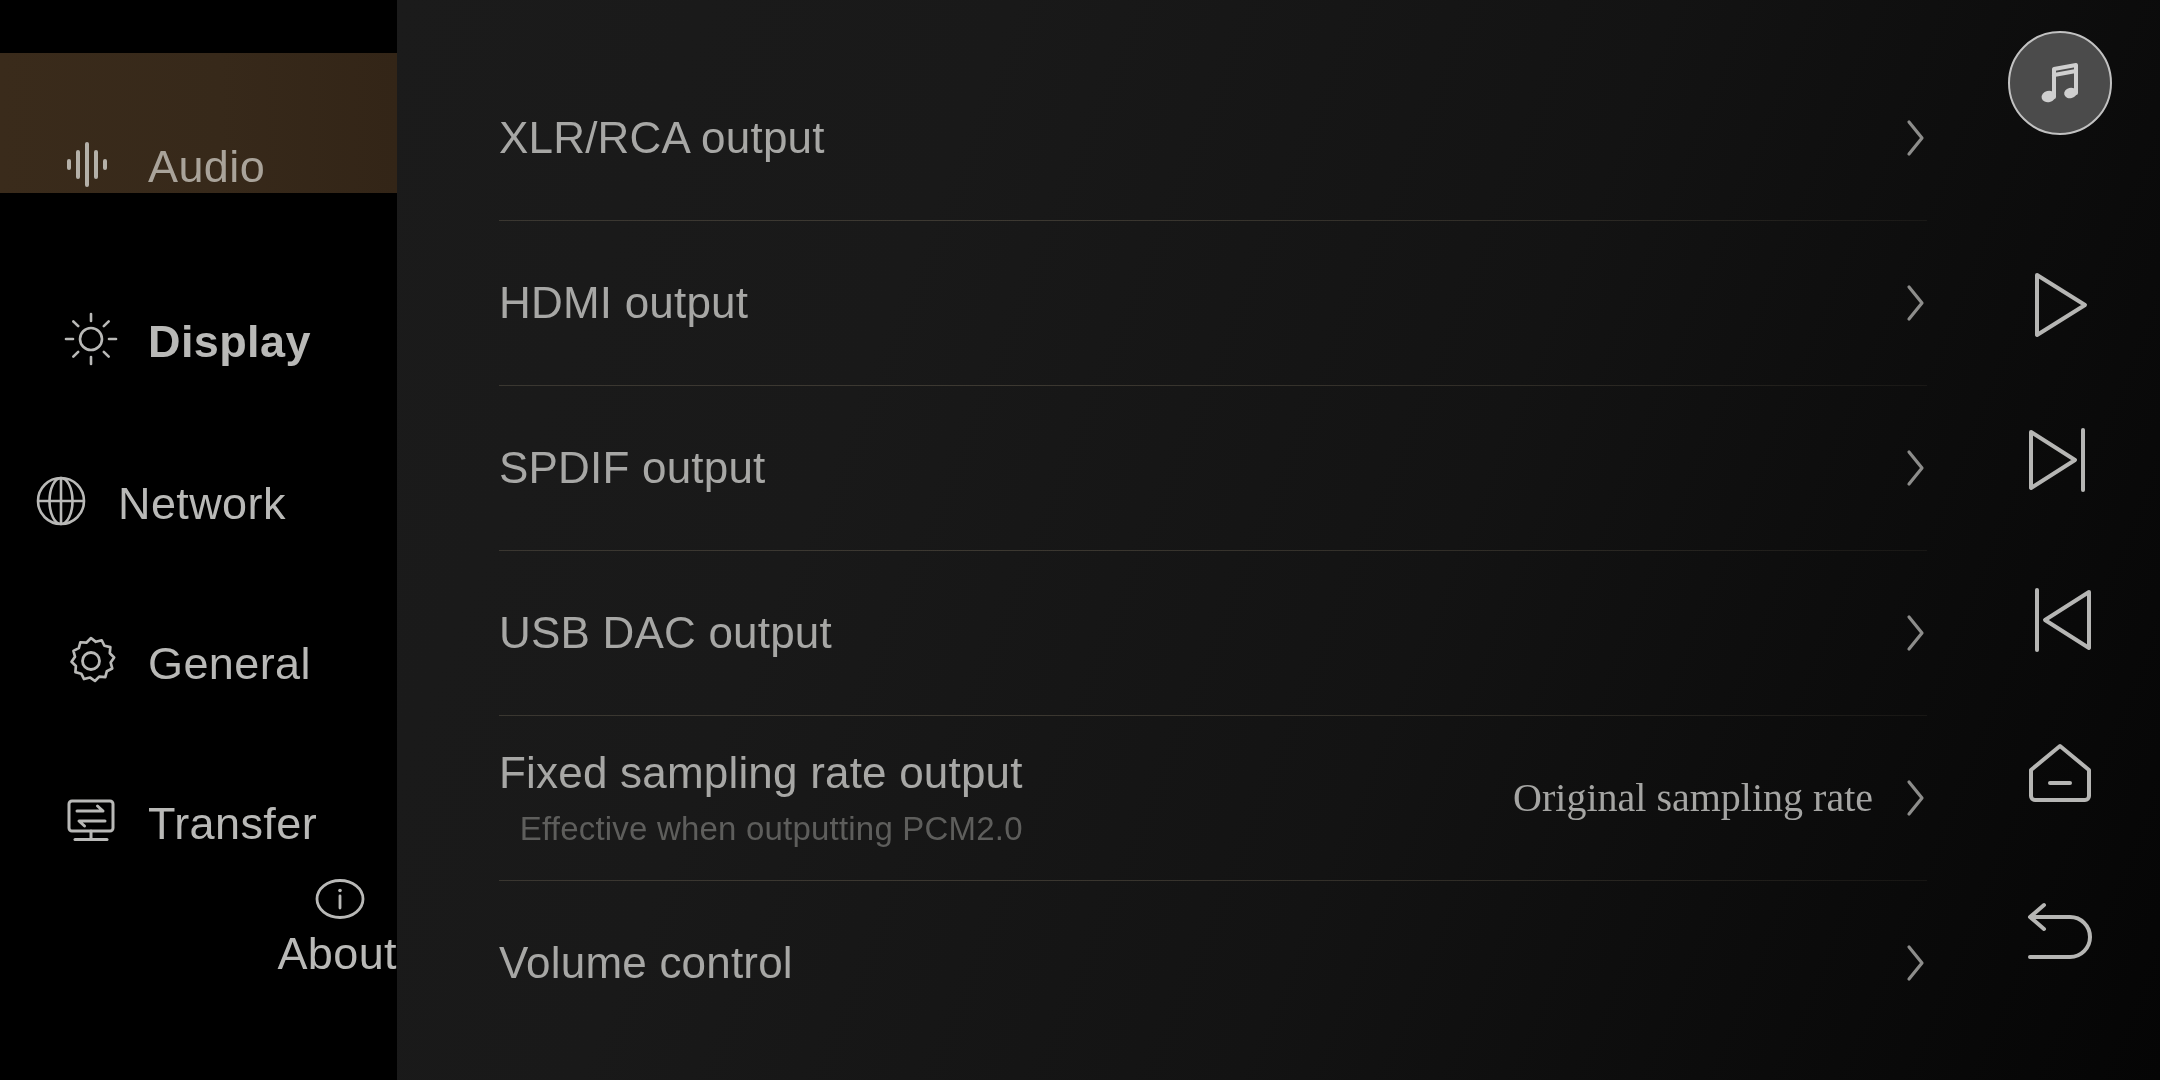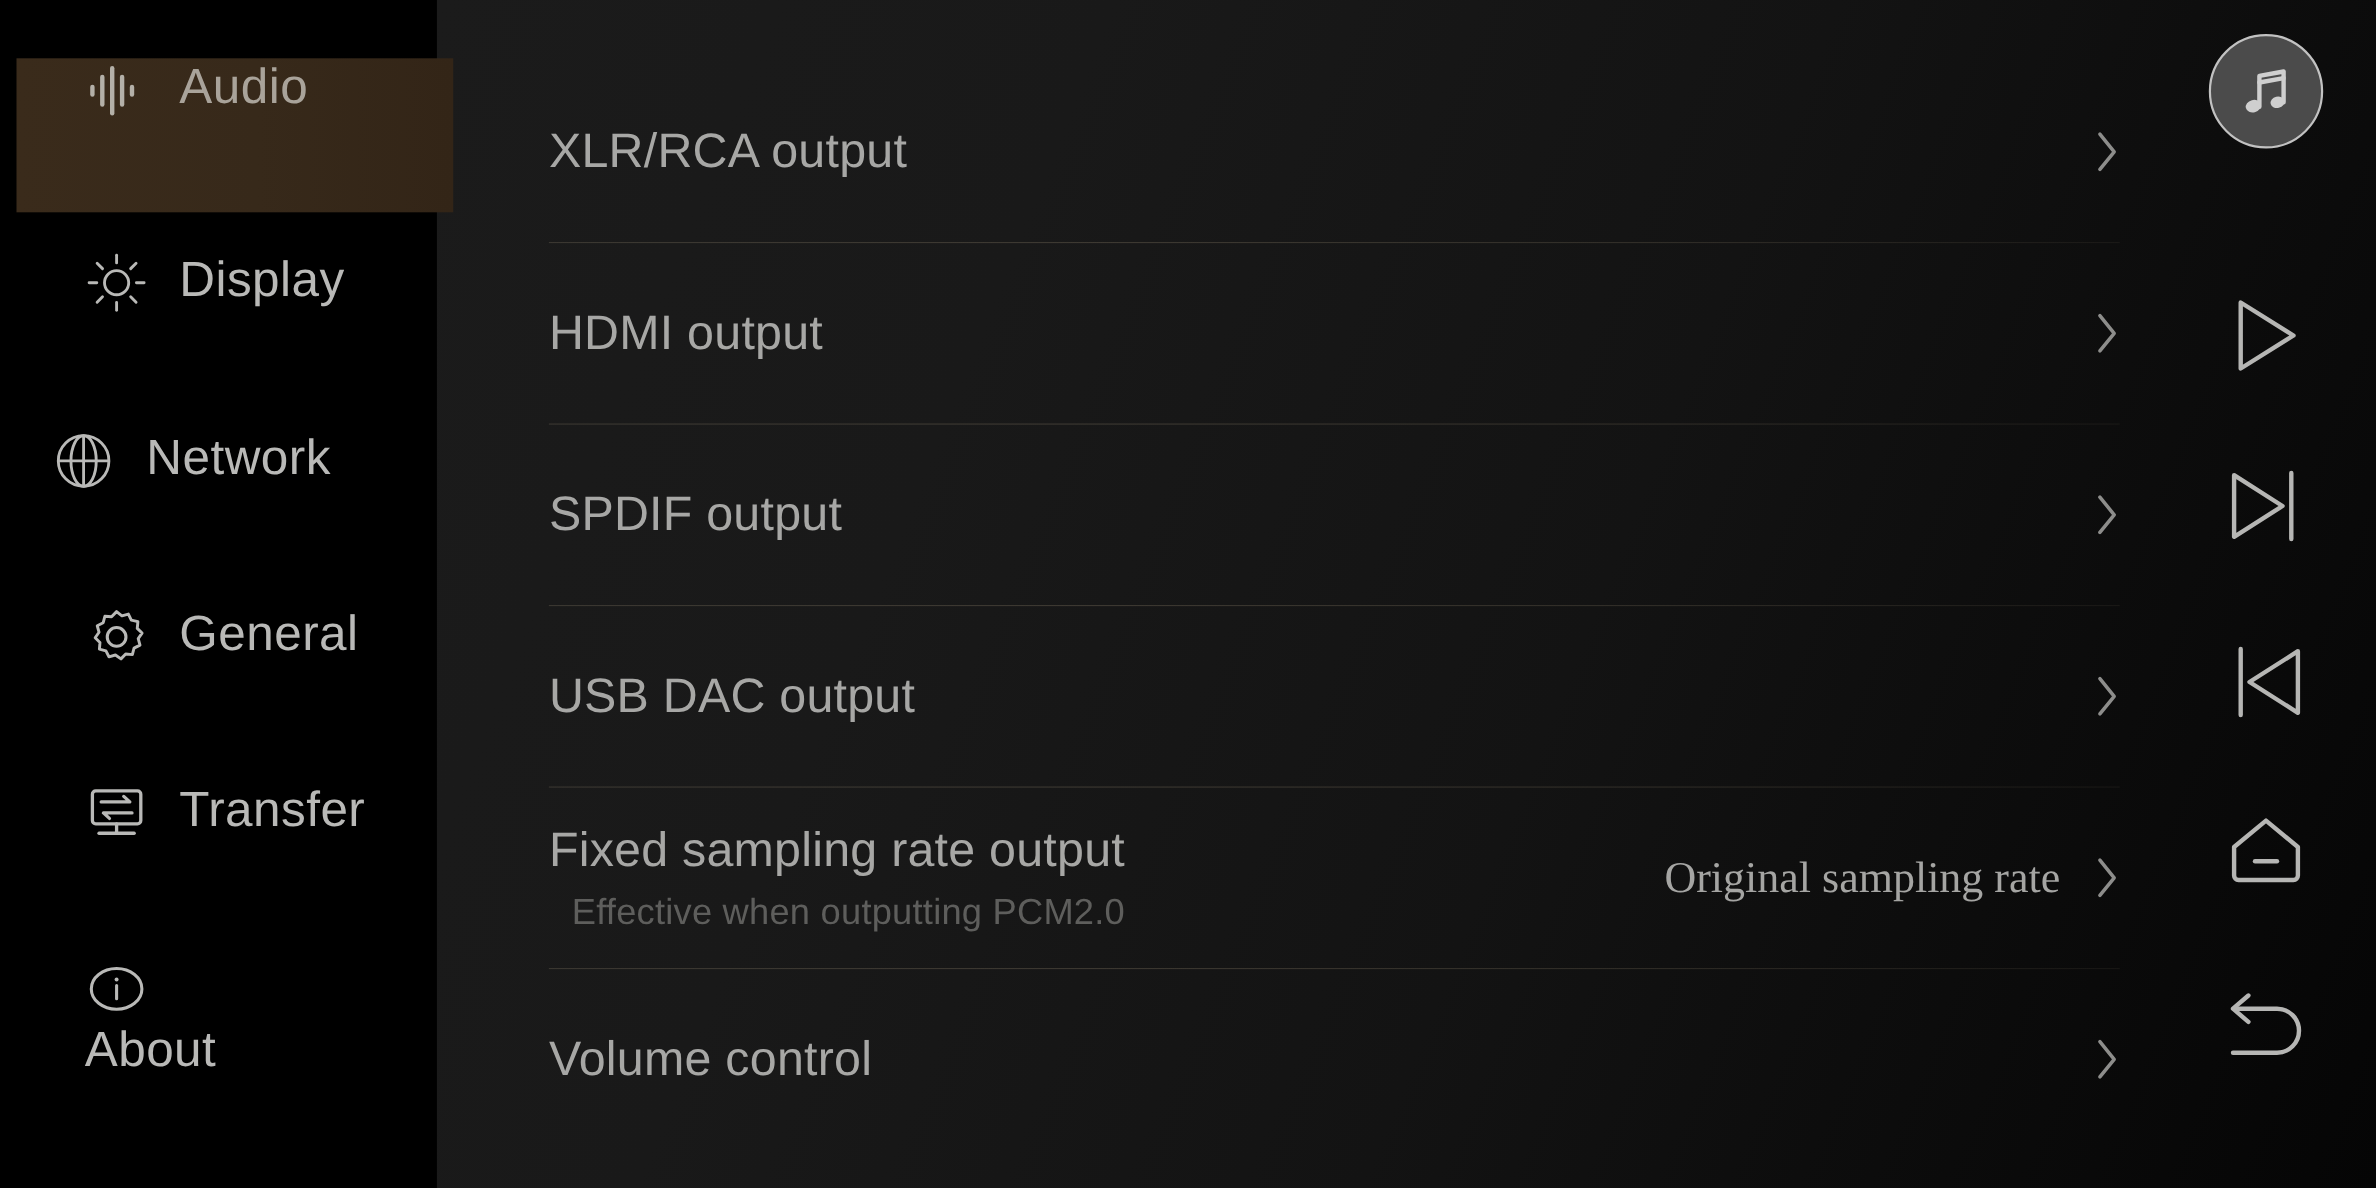--- a/index.html
+++ b/index.html
@@ -25,25 +25,25 @@
     position: absolute;
     left: 0;
     top: 0;
     width: 397px;
     height: 1080px;
     background: #000000;
     z-index: 3;
   }
   .nav-item {
     position: absolute;
-    left: 15px;
+    left: 0;
     width: 397px;
     height: 140px;
     display: flex;
-    align-items: flex-start;
+    align-items: flex-end;
     box-sizing: border-box;
     padding-left: 62px;
   }
   .nav-item.active {
     background: linear-gradient(90deg, #3a2b1b 0%, #37291a 55%, #332517 100%);
   }
   .nav-icon {
     width: 58px;
     height: 58px;
     flex: 0 0 58px;
@@ -282,21 +282,21 @@
             <rect x="12" y="13" width="4" height="29" rx="2"></rect>
             <rect x="21" y="5" width="4" height="45" rx="2"></rect>
             <rect x="30" y="13" width="4" height="29" rx="2"></rect>
             <rect x="39" y="22" width="4" height="11" rx="2"></rect>
           </g>
         </svg>
       </span>
       <span class="nav-label">Audio</span>
     </div>
 
-    <div class="nav-item" style="top:228px;">
+    <div class="nav-item" style="top:228px;font-weight:bold;">
       <span class="nav-icon">
         <svg width="54" height="54" viewBox="0 0 54 54" fill="none" stroke="#b9b9b7" stroke-width="2.6" stroke-linecap="round">
           <circle cx="27" cy="27" r="11"></circle>
           <line x1="27" y1="2" x2="27" y2="9"></line>
           <line x1="27" y1="45" x2="27" y2="52"></line>
           <line x1="2" y1="27" x2="9" y2="27"></line>
           <line x1="45" y1="27" x2="52" y2="27"></line>
           <line x1="9.3" y1="9.3" x2="14.2" y2="14.2"></line>
           <line x1="39.8" y1="39.8" x2="44.7" y2="44.7"></line>
           <line x1="44.7" y1="9.3" x2="39.8" y2="14.2"></line>

